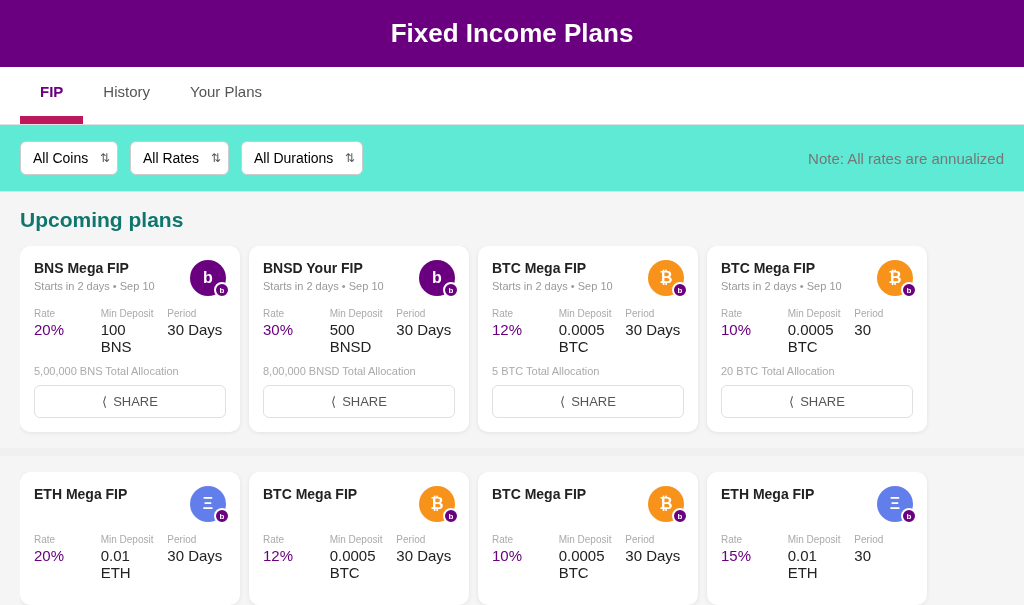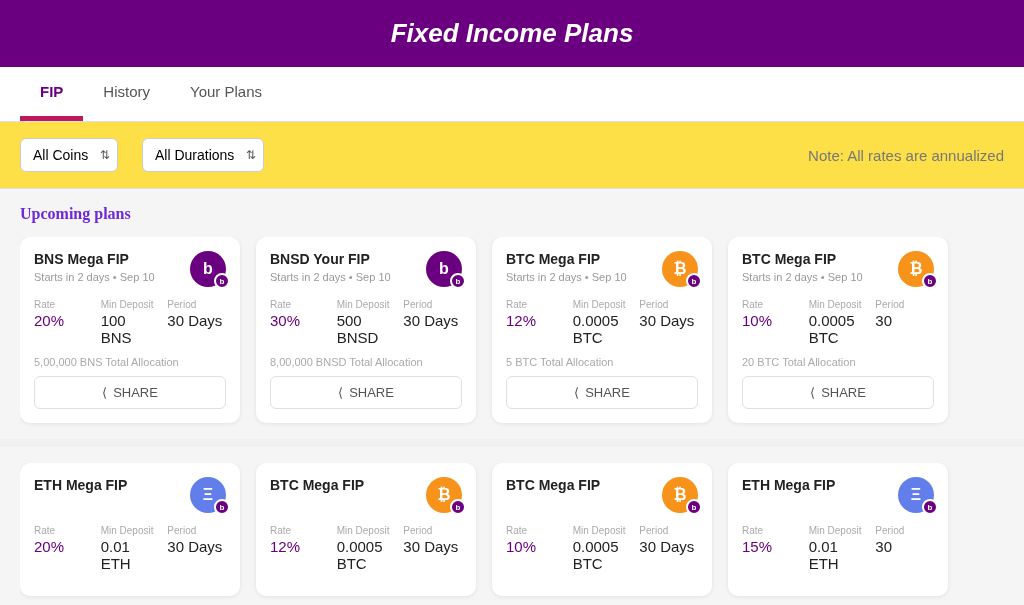--- a/index.html
+++ b/index.html
@@ -3,49 +3,48 @@
   <meta charset="utf-8">
   <style>
     * { box-sizing: border-box; margin: 0; padding: 0; }
     body { font-family: -apple-system, BlinkMacSystemFont, 'Segoe UI', sans-serif; background: #f5f5f5; width: 1024px; overflow-x: hidden; }
 
     .header {
       background: #6a0080;
       color: white;
       text-align: center;
       padding: 18px;
-      font-style: italic;
     }
     .header h1 { font-size: 26px; font-weight: 700; }
 
     .tabs {
       background: white;
       border-bottom: 1px solid #e0e0e0;
       display: flex;
       padding: 0 20px;
     }
     .tab {
       padding: 16px 20px;
       cursor: pointer;
       font-size: 15px;
       color: #555;
       border-bottom: 3px solid transparent;
     }
     .tab.active {
       color: #6a0080;
-      border-bottom: 5px solid #be185d;
+      border-bottom: 8px solid #be185d;
       font-weight: 600;
     }
 
     .filters-bar {
-      background: #fde047;
+      background: #5eead4;
       padding: 16px 20px;
       display: flex;
       align-items: center;
-      gap: 24px;
+      gap: 12px;
       border-bottom: 1px solid #e0e0e0;
     }
     .filter-select {
       border: 1px solid #ccc;
       border-radius: 6px;
       padding: 8px 12px;
       font-size: 14px;
       background: white;
       cursor: pointer;
       appearance: none;
@@ -70,30 +69,29 @@
     .note {
       margin-left: auto;
       font-size: 15px;
       color: #777;
     }
 
     .section {
       padding: 16px 20px 8px;
     }
     .section-title {
-      font-size: 16px;
+      font-size: 21px;
       font-weight: 600;
-      color: #6d28d9;
+      color: #0f766e;
       margin-bottom: 14px;
-      font-family: Liberation Serif, serif;
     }
 
     .cards-row {
       display: flex;
-      gap: 16px;
+      gap: 9px;
       overflow-x: auto;
       padding-bottom: 8px;
       scrollbar-height: thin;
     }
     .cards-row::-webkit-scrollbar { height: 4px; }
     .cards-row::-webkit-scrollbar-track { background: #eee; }
     .cards-row::-webkit-scrollbar-thumb { background: #bbb; border-radius: 2px; }
 
     .card {
       background: white;
@@ -198,20 +196,30 @@
     <select class="filter-select">
       <option>All Coins</option>
       <option>BNS</option>
       <option>BNSD</option>
       <option>BTC</option>
       <option>ETH</option>
     </select>
   </div>
   <div class="filter-wrapper">
     <select class="filter-select">
+      <option>All Rates</option>
+      <option>10%</option>
+      <option>12%</option>
+      <option>15%</option>
+      <option>20%</option>
+      <option>30%</option>
+    </select>
+  </div>
+  <div class="filter-wrapper">
+    <select class="filter-select">
       <option>All Durations</option>
       <option>30 Days</option>
       <option>60 Days</option>
       <option>90 Days</option>
     </select>
   </div>
   <div class="note">Note: All rates are annualized</div>
 </div>
 
 <div class="section">

